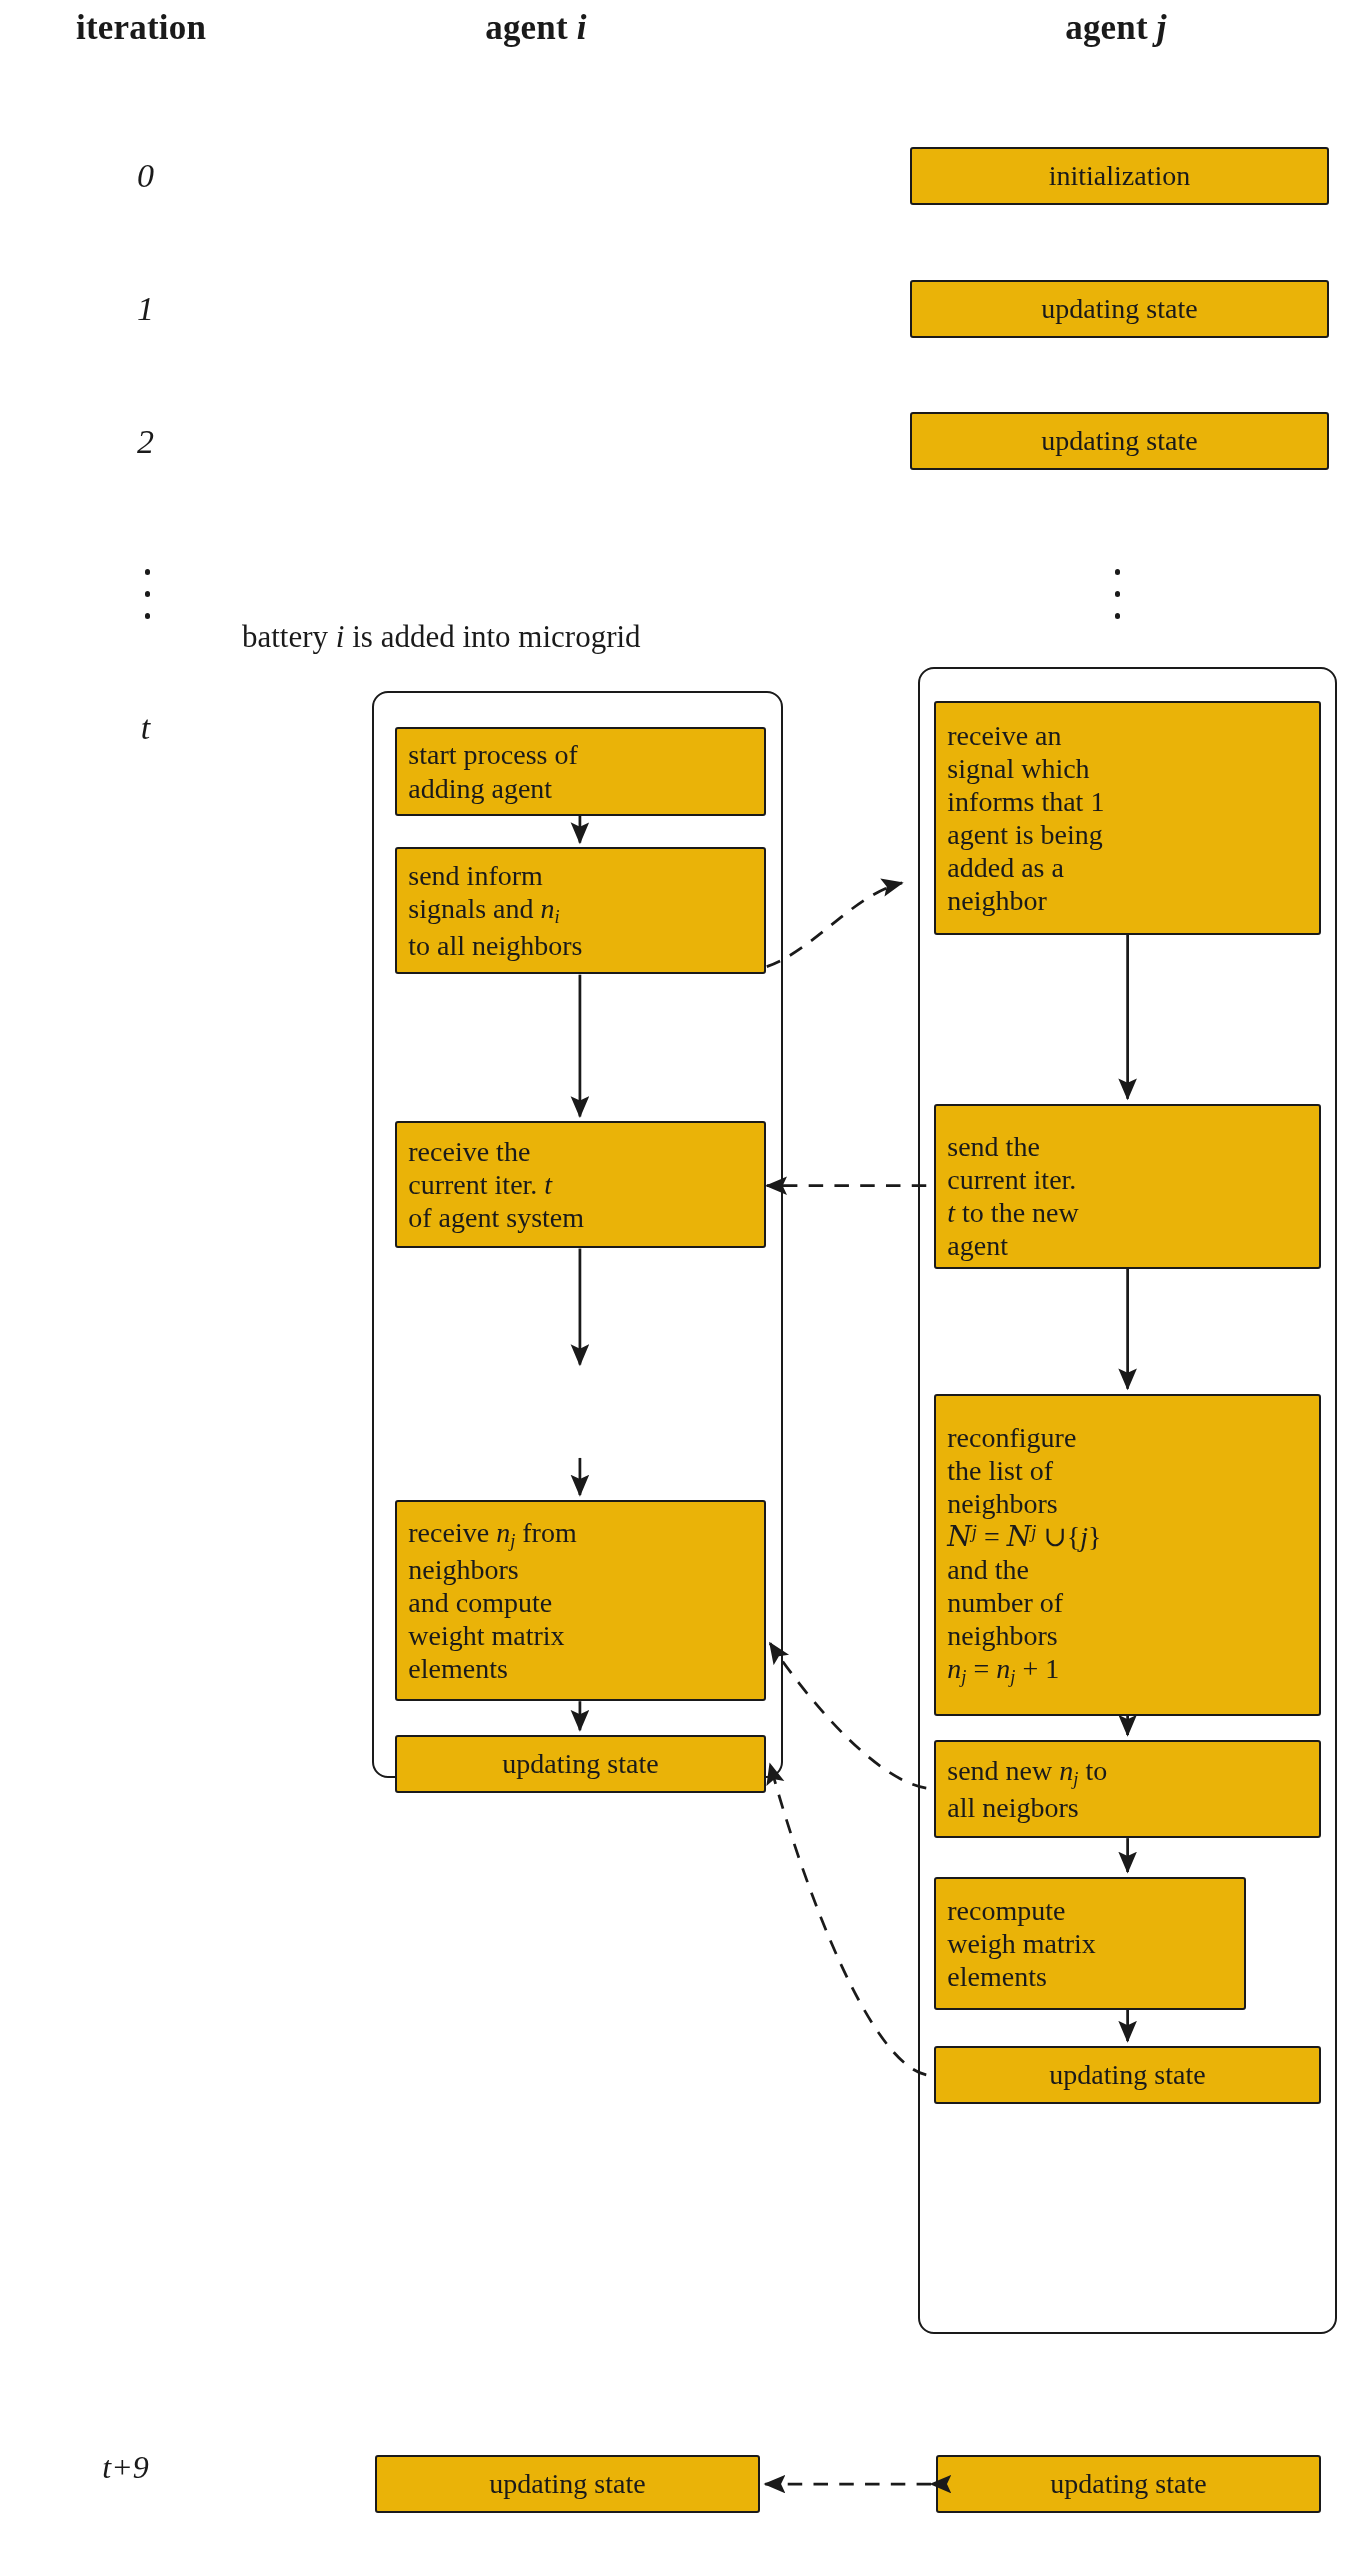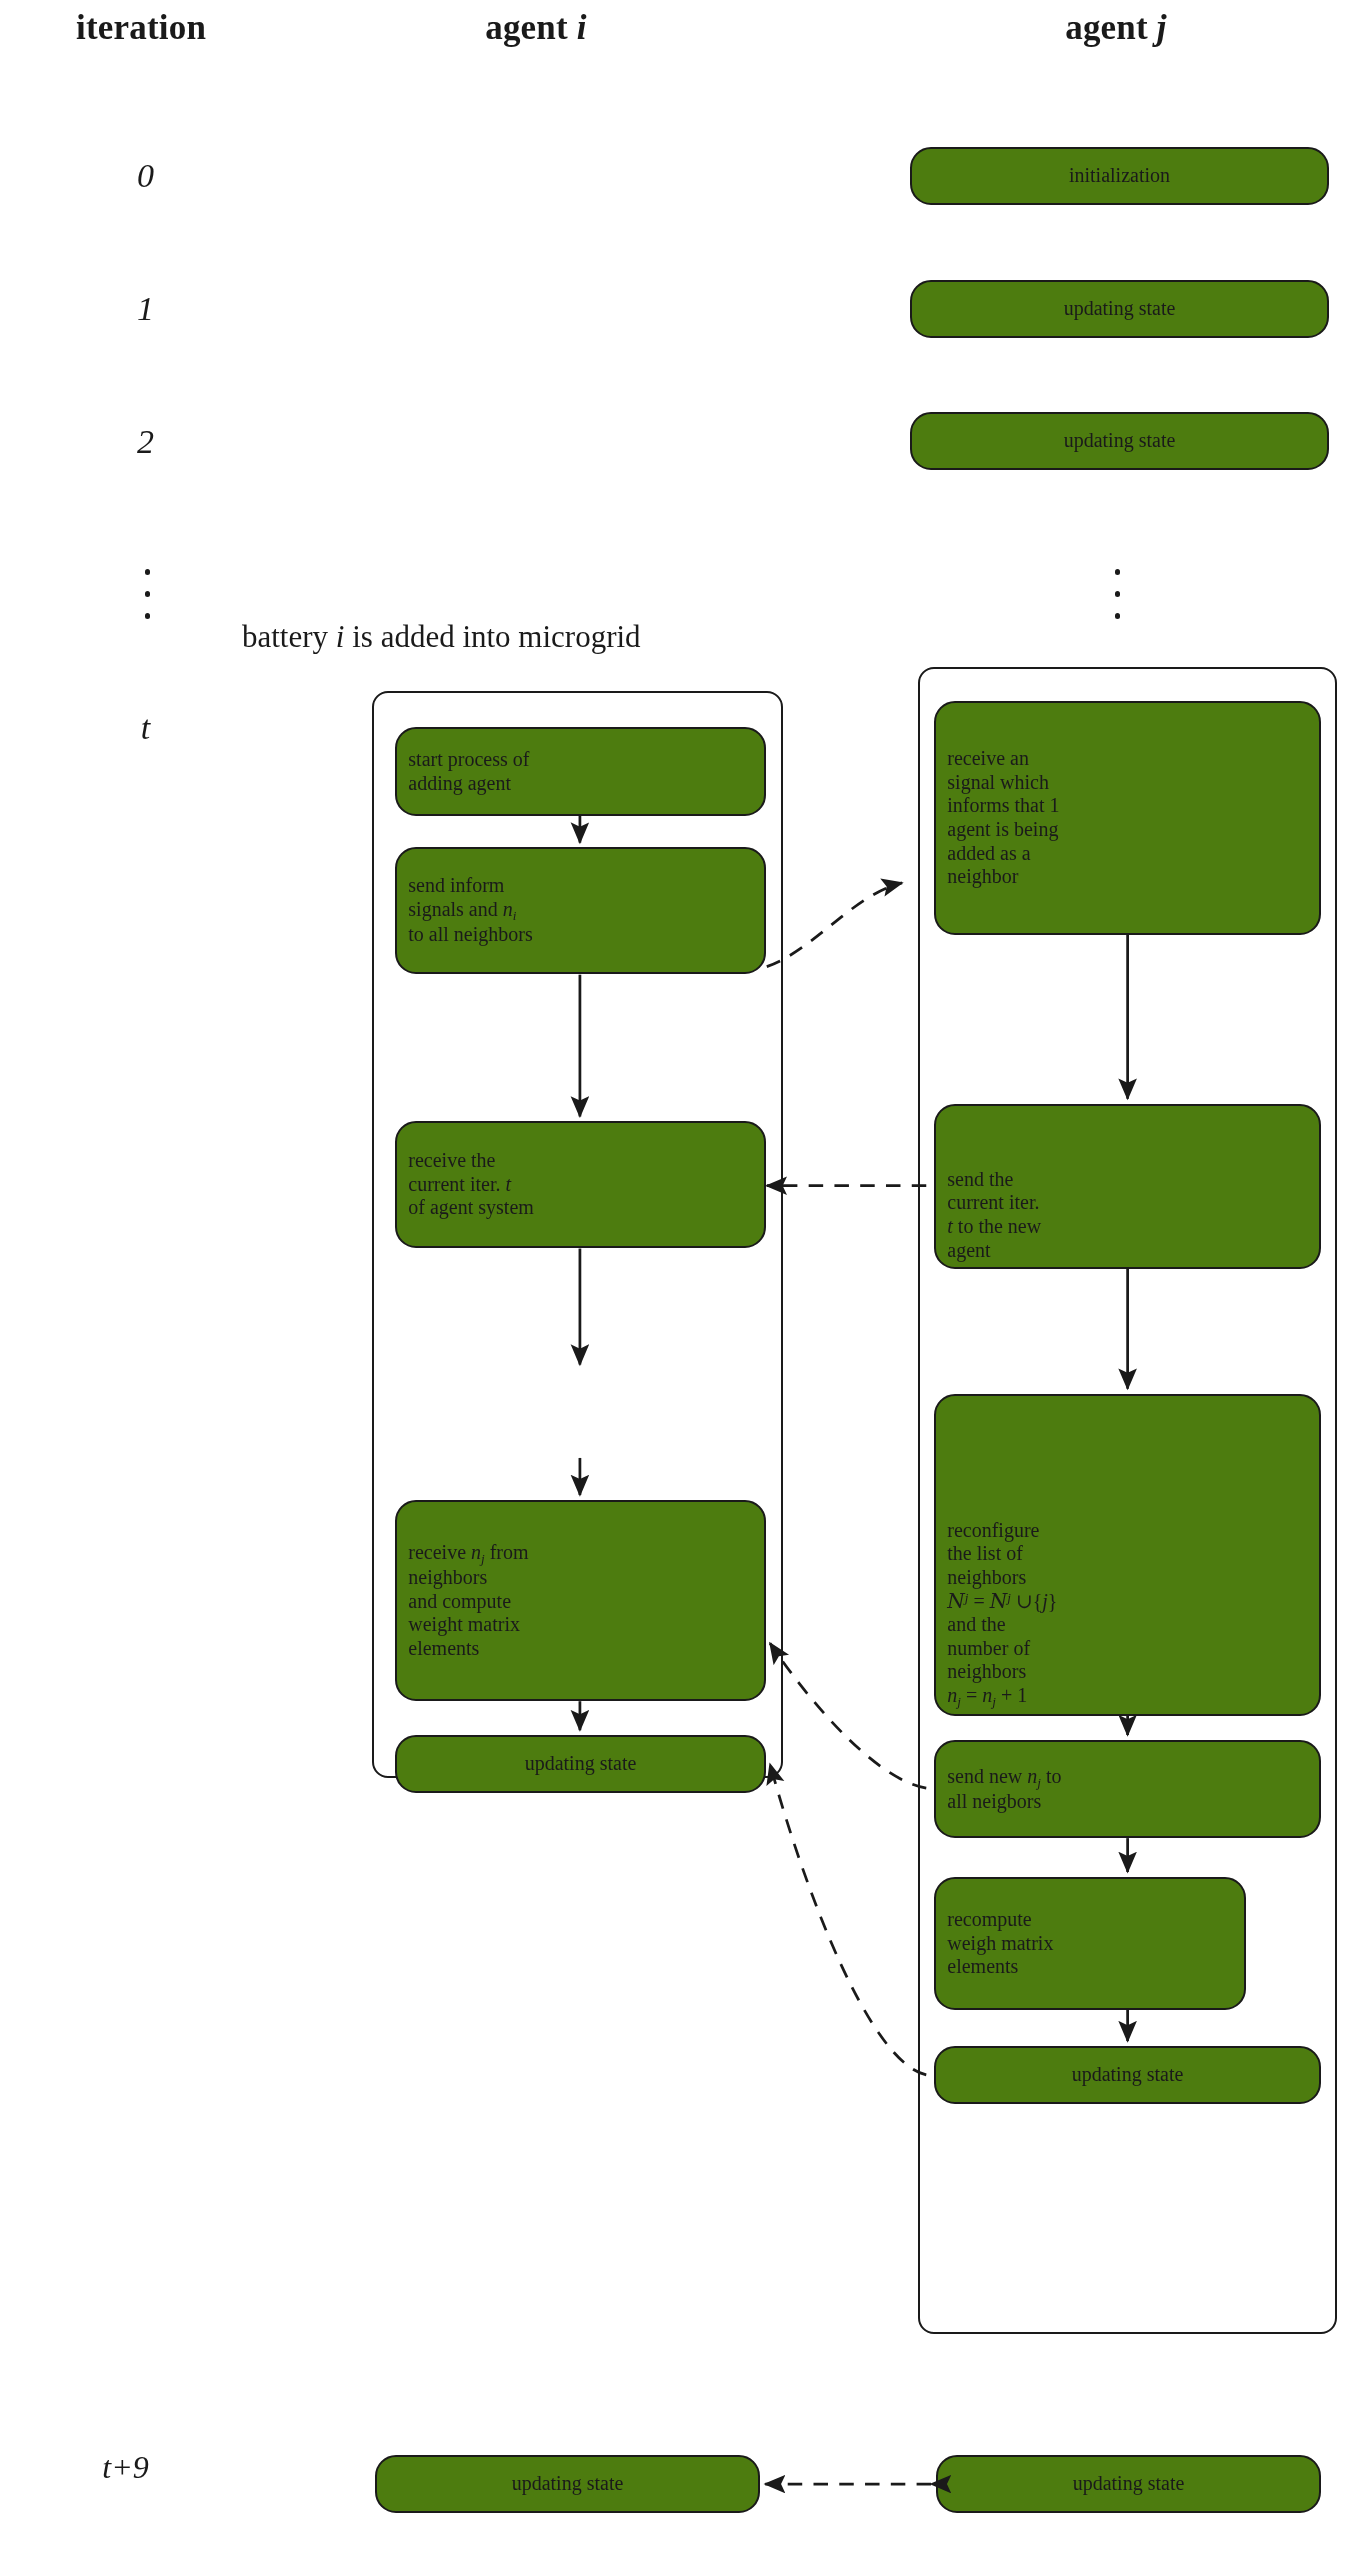--- a/index.html
+++ b/index.html
@@ -24,22 +24,22 @@
   }
 
   
   .vdots{position:absolute;width:11.3px;display:flex;flex-direction:column;
          align-items:center;justify-content:space-between;height:50px;}
   .vdots i{display:block;width:5.6px;height:5.6px;border-radius:50%;background:#1a1a1a;}
 
   
   .node{
     position:absolute;box-sizing:border-box;
-    border:2.4px solid #1a1a1a;border-radius:21px;background:#4d7c0f;
-    font-size:20px;line-height:1.18;
+    border:2.4px solid #1a1a1a;border-radius:3px;background:#eab308;
+    font-size:28px;line-height:1.18;
     display:flex;align-items:center;
     padding:4.8px 11.3px;
   }
   .node.center{justify-content:center;text-align:center;}
   .node.left{justify-content:flex-start;text-align:left;}
   .node .txt{display:block;width:100%;}
 
   
   .group-box{
     position:absolute;box-sizing:border-box;
@@ -144,21 +144,21 @@
   </div>
 
   <div class="node left" style="left:934px;top:701px;width:387px;height:234px;">
     <span class="txt">receive an<br>signal which<br>informs that 1<br>agent is being<br>added as a<br>neighbor</span>
   </div>
 
   <div class="node left" style="left:934px;top:1104px;width:387px;height:165px;align-items:flex-end;">
     <span class="txt">send the<br>current iter.<br><span class="mi">t</span> to the new<br>agent</span>
   </div>
 
-  <div class="node left" style="left:934px;top:1394px;width:387px;height:322px;align-items:flex-end;">
+  <div class="node left" style="left:934px;top:1394px;width:387px;height:322px;">
     <span class="txt">reconfigure<br>the list of<br>neighbors<br><span class="cal">N</span><span class="sup">j</span> = <span class="cal">N</span><span class="sup">j</span> ∪{<span class="mi">j</span>}<br>and the<br>number of<br>neighbors<br><span class="mi">n</span><span class="sub">j</span> = <span class="mi">n</span><span class="sub">j</span> + 1</span>
   </div>
 
   <div class="node left" style="left:934px;top:1740px;width:387px;height:98px;">
     <span class="txt">send new <span class="mi">n</span><span class="sub">j</span> to<br>all neigbors</span>
   </div>
 
   <div class="node left" style="left:934px;top:1877px;width:312px;height:133px;">
     <span class="txt">recompute<br>weigh matrix<br>elements</span>
   </div>

